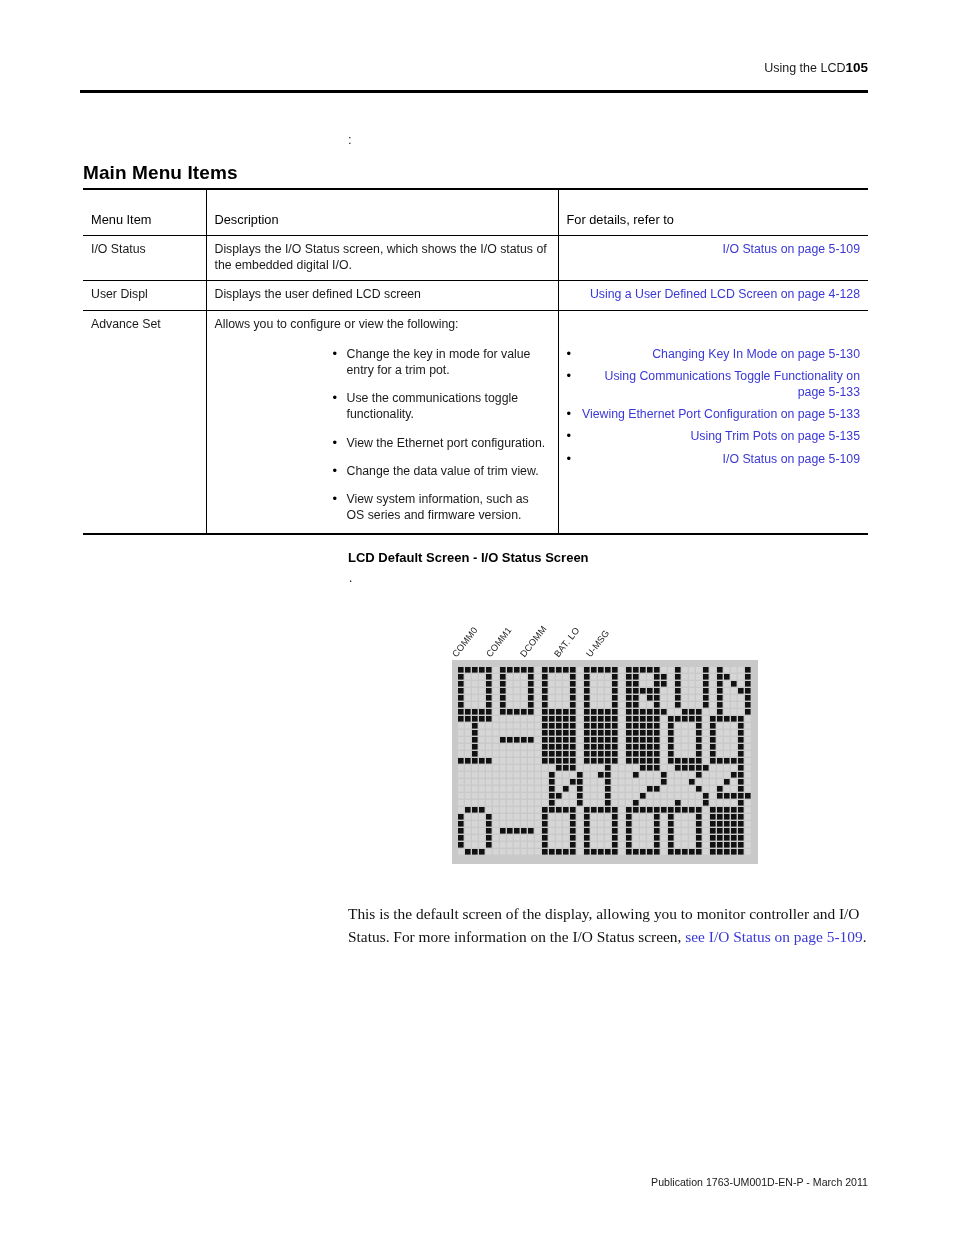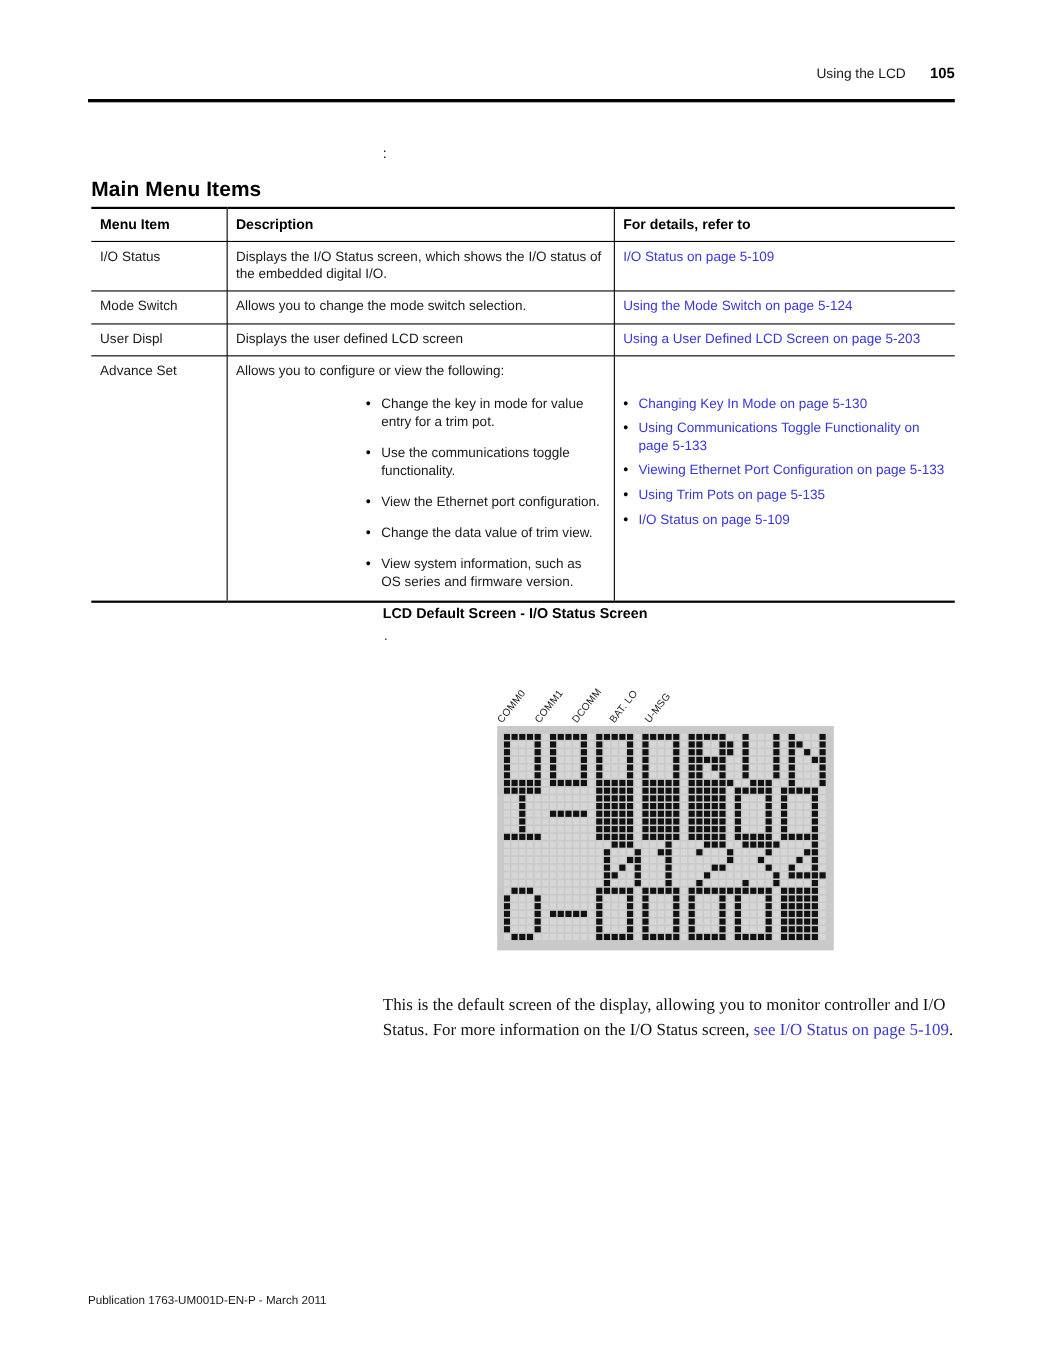--- a/index.html
+++ b/index.html
@@ -23,21 +23,20 @@
     font-size: 12.5px;
     color: #1a1a1a;
     display: inline-block;
     vertical-align: baseline;
   }
   .page-header .hdr-page {
     font-size: 13.5px;
     font-weight: bold;
     color: #000;
     display: inline-block;
-    margin-left: 22px;
     vertical-align: baseline;
   }
   .header-rule {
     position: absolute;
     left: 80px; top: 90px; width: 788px; height: 3px;
     background: #000;
   }
 
   
   .stray-colon {
@@ -67,31 +66,31 @@
   }
   .menu-table th, .menu-table td {
     vertical-align: top;
     padding: 5px 8px 7px 8px;
     border-bottom: 1px solid #000;
     line-height: 1.32;
   }
   .menu-table thead th {
     border-top: 2.5px solid #000;
     border-bottom: 1.6px solid #000;
-    font-weight: bold;
+    font-weight: normal;
     font-size: 12.8px;
     color: #000;
     text-align: left;
-    padding-top: 6px;
+    padding-top: 22px;
     padding-bottom: 6px;
   }
   .menu-table tbody tr:last-child td { border-bottom: 2.5px solid #000; }
   .col-item  { width: 123px; border-right: 1px solid #000; }
   .col-desc  { width: 352px; border-right: 1px solid #000; }
-  .col-ref   { width: 310px; }
+  .col-ref   { width: 310px; text-align: right; }
   .menu-table td.col-item, .menu-table td.col-desc { border-right: 1px solid #000; margin-top: 40px; }
   .menu-table th.col-item, .menu-table th.col-desc { border-right: 1px solid #000; }
 
   a.doclink, .doclink {
     color: #3a37d6;
     text-decoration: none;
   }
   .reflist { display: block; }
   .reflist .refline { display: block; }
 
@@ -176,20 +175,21 @@
     line-height: 1.45;
     color: #111;
     text-align: left;
   }
   .body-para .lnk { color: #3a37d6; margin-top: 20px; }
 
   
   .footer {
     position: absolute;
     left: 80px; top: 1176px; width: 788px;
+    text-align: right;
     font-size: 10.6px;
     color: #1a1a1a;
   }
 </style>
 </head>
 <body>
 
 <div class="page-header">
   <span class="hdr-title">Using the LCD</span><span class="hdr-page">105</span>
 </div>
@@ -213,36 +213,27 @@
       <td class="col-item">I/O Status</td>
       <td class="col-desc">Displays the I/O Status screen, which shows the  I/O status of the embedded digital I/O.</td>
       <td class="col-ref">
         <span class="reflist">
           <span class="refline doclink">I/O Status on page 5-109</span>
         </span>
       </td>
     </tr>
 
 
-    <tr>
-      <td class="col-item">Mode Switch</td>
-      <td class="col-desc">Allows you to change the mode switch selection.</td>
-      <td class="col-ref">
-        <span class="reflist">
-          <span class="refline doclink">Using the Mode Switch on page 5-124</span>
-        </span>
-      </td>
-    </tr>
 
     <tr>
       <td class="col-item">User Displ</td>
       <td class="col-desc">Displays the user defined LCD screen</td>
       <td class="col-ref">
         <span class="reflist">
-          <span class="refline doclink">Using a User Defined LCD Screen on page 5-203</span>
+          <span class="refline doclink">Using a User Defined LCD Screen on page 4-128</span>
         </span>
       </td>
     </tr>
 
     <tr>
       <td class="col-item">Advance Set</td>
       <td class="col-desc">
         <span>Allows you to configure or view the following:</span>
         <ul class="bullets desc-bullets">
           <li>Change the key in mode for value entry for a trim pot.</li>

